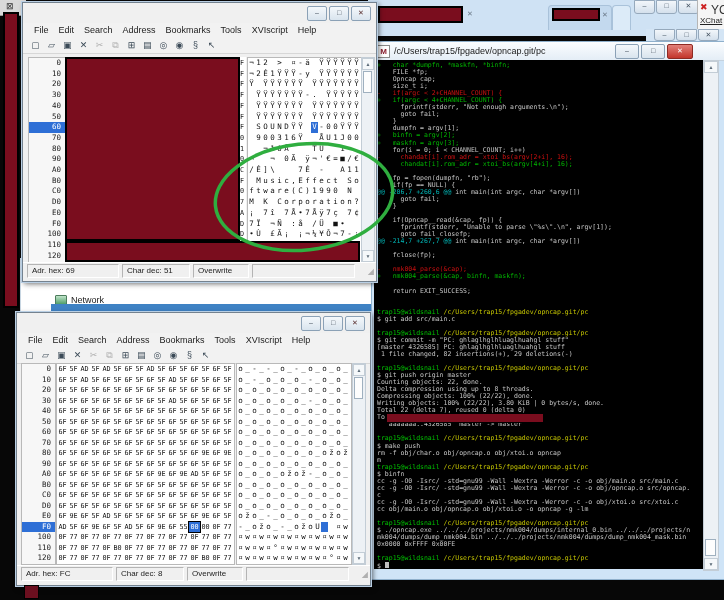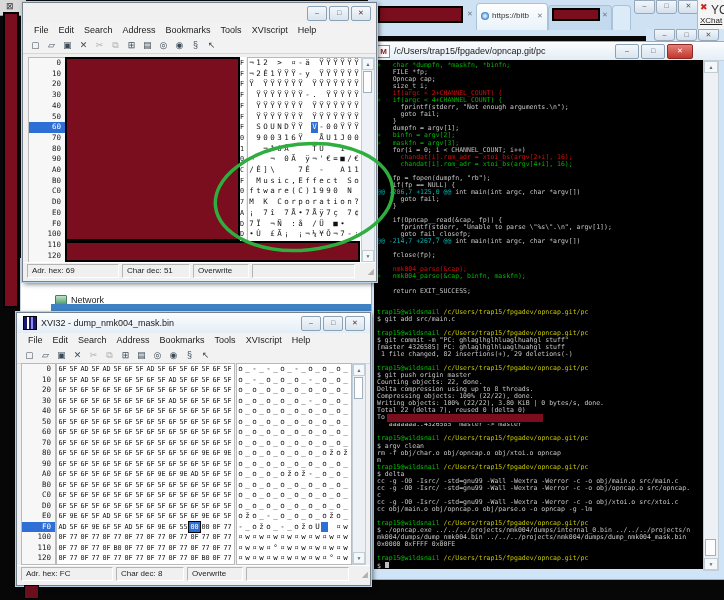--- a/index.html
+++ b/index.html
@@ -87,25 +87,20 @@
 <body>
 
 <div class="abs" style="left:0;top:0;width:26px;height:15px;background:#d9d9d9;border-bottom:1px solid #9a9a9a;">
   <span style="position:absolute;left:6px;top:1px;font-size:9px;color:#333;">⊠</span>
 </div>
 <div class="redact" style="left:3px;top:12px;width:16px;height:296px;"></div>
 
 <div id="browser" style="left:368px;top:0;width:356px;height:36px;">
   <div class="redact" style="left:10px;top:6px;width:85px;height:17px;"></div>
   <span class="tabx" style="left:99px;top:10px;">✕</span>
-  <div class="btab active" style="left:108px;top:3px;width:70px;height:26px;">
-    <span class="globe" style="left:4px;top:8px;"></span>
-    <span class="tablabel" style="left:15px;top:7px;width:44px;">https://bitb</span>
-    <span class="tabx" style="left:60px;top:8px;">✕</span>
-  </div>
   <div class="btab" style="left:180px;top:5px;width:62px;height:24px;">
     <div class="redact" style="left:3px;top:2px;width:48px;height:13px;"></div>
     <span class="tabx" style="left:53px;top:5px;">✕</span>
   </div>
   <div class="btab" style="left:244px;top:5px;width:17px;height:24px;background:#dcebf8;"></div>
   <div class="abs" style="left:266px;top:0;display:flex;gap:1px;">
     <div class="winbtn">–</div>
     <div class="winbtn">□</div>
     <div class="winbtn">✕</div>
   </div>
@@ -158,21 +153,21 @@
       <div class="tl"><span class="cw">    }</span></div>
       <div class="tl"><span class="cw">    dumpfn = argv[1];</span></div>
       <div class="tl"><span class="cg">+   binfn = argv[2];</span></div>
       <div class="tl"><span class="cg">+   maskfn = argv[3];</span></div>
       <div class="tl"><span class="cw">    for(i = 0; i &lt; CHANNEL_COUNT; i++)</span></div>
       <div class="tl"><span class="cr">-     chandat[i].rom_adr = xtoi_bs(argv[2+i], 16);</span></div>
       <div class="tl"><span class="cg">+     chandat[i].rom_adr = xtoi_bs(argv[4+i], 16);</span></div>
       <div class="tl">&nbsp;</div>
       <div class="tl"><span class="cw">    fp = fopen(dumpfn, "rb");</span></div>
       <div class="tl"><span class="cw">    if(fp == NULL) {</span></div>
-      <div class="tl"><span class="cc">@@ -206,7 +125,0 @@</span><span class="cw"> int main(int argc, char *argv[])</span></div>
+      <div class="tl"><span class="cc">@@ -206,7 +260,6 @@</span><span class="cw"> int main(int argc, char *argv[])</span></div>
       <div class="tl"><span class="cw">      goto fail;</span></div>
       <div class="tl"><span class="cw">    }</span></div>
       <div class="tl"><span class="cr">-</span></div>
       <div class="tl"><span class="cw">    if(Opncap__read(&amp;cap, fp)) {</span></div>
       <div class="tl"><span class="cw">      fprintf(stderr, "Unable to parse \"%s\".\n", argv[1]);</span></div>
       <div class="tl"><span class="cw">      goto fail_closefp;</span></div>
       <div class="tl"><span class="cc">@@ -214,7 +267,7 @@</span><span class="cw"> int main(int argc, char *argv[])</span></div>
       <div class="tl">&nbsp;</div>
       <div class="tl"><span class="cw">    fclose(fp);</span></div>
       <div class="tl">&nbsp;</div>
@@ -194,30 +189,30 @@
       <div class="tl"><span class="cw">$ git push origin master</span></div>
       <div class="tl"><span class="cw">Counting objects: 22, done.</span></div>
       <div class="tl"><span class="cw">Delta compression using up to 8 threads.</span></div>
       <div class="tl"><span class="cw">Compressing objects: 100% (22/22), done.</span></div>
       <div class="tl"><span class="cw">Writing objects: 100% (22/22), 3.80 KiB | 0 bytes/s, done.</span></div>
       <div class="tl"><span class="cw">Total 22 (delta 7), reused 0 (delta 0)</span></div>
       <div class="tl"><span class="cw">To</span></div>
       <div class="tl"><span class="cw">   aaaaaaa..4326585  master -&gt; master</span></div>
       <div class="tl">&nbsp;</div>
       <div class="tl"><span class="cp">trap15@wildsnail</span><span class="cw"> </span><span class="cy">/c/Users/trap15/fpgadev/opncap.git/pc</span></div>
-      <div class="tl"><span class="cw">$ argv clean</span></div>
+      <div class="tl"><span class="cw">$ make push</span></div>
       <div class="tl"><span class="cw">rm -f obj/char.o obj/opncap.o obj/xtoi.o opncap</span></div>
       <div class="tl"><span class="cw">m</span></div>
       <div class="tl"><span class="cp">trap15@wildsnail</span><span class="cw"> </span><span class="cy">/c/Users/trap15/fpgadev/opncap.git/pc</span></div>
-      <div class="tl"><span class="cw">$ delta</span></div>
+      <div class="tl"><span class="cw">$ binfn</span></div>
       <div class="tl"><span class="cw">cc -g -O0 -Isrc/ -std=gnu99 -Wall -Wextra -Werror -c -o obj/main.o src/main.c</span></div>
       <div class="tl"><span class="cw">cc -g -O0 -Isrc/ -std=gnu99 -Wall -Wextra -Werror -c -o obj/opncap.o src/opncap.</span></div>
       <div class="tl"><span class="cw">c</span></div>
       <div class="tl"><span class="cw">cc -g -O0 -Isrc/ -std=gnu99 -Wall -Wextra -Werror -c -o obj/xtoi.o src/xtoi.c</span></div>
-      <div class="tl"><span class="cw">cc obj/main.o obj/opncap.o obj/parse.o -o opncap -g -lm</span></div>
+      <div class="tl"><span class="cw">cc obj/main.o obj/opncap.o obj/xtoi.o -o opncap -g -lm</span></div>
       <div class="tl">&nbsp;</div>
       <div class="tl"><span class="cp">trap15@wildsnail</span><span class="cw"> </span><span class="cy">/c/Users/trap15/fpgadev/opncap.git/pc</span></div>
       <div class="tl"><span class="cw">$ ./opncap.exe ../../../projects/nmk004/dumps/internal_0.bin ../../../projects/n</span></div>
       <div class="tl"><span class="cw">mk004/dumps/dump_nmk004.bin ../../../projects/nmk004/dumps/dump_nmk004_mask.bin</span></div>
       <div class="tl"><span class="cw">0x0000 0xFFFF 0x00FE</span></div>
       <div class="tl">&nbsp;</div>
       <div class="tl"><span class="cp">trap15@wildsnail</span><span class="cw"> </span><span class="cy">/c/Users/trap15/fpgadev/opncap.git/pc</span></div>
       <div class="tl"><span class="cw">$ </span><span class="cur"></span></div>
     </div>
 
@@ -620,24 +615,20 @@
   <div class="sbar" style="top:259px;">
     <span class="spanel" style="width:82px;">Adr. hex: 69</span>
     <span class="spanel" style="width:58px;">Char dec: 51</span>
     <span class="spanel" style="width:46px;">Overwrite</span>
     <span class="spanel" style="flex:1;margin-right:10px;"></span>
     <span class="grip">◢</span>
   </div>
 </div>
 
 <div class="win" id="hexwin-bottom" style="left:16px;top:312px;width:353px;height:272px;">
-  <div class="tbar">
-    <span class="xlogo"></span>
-    <span>XVI32 - dump_nmk004_mask.bin</span>
-  </div>
   <div class="tbtns">
     <div class="tb">–</div>
     <div class="tb">□</div>
     <div class="tb close">✕</div>
   </div>
   <div class="mbar" style="top:20px;">
       <span class="mitem">File</span>
       <span class="mitem">Edit</span>
       <span class="mitem">Search</span>
       <span class="mitem">Address</span>

